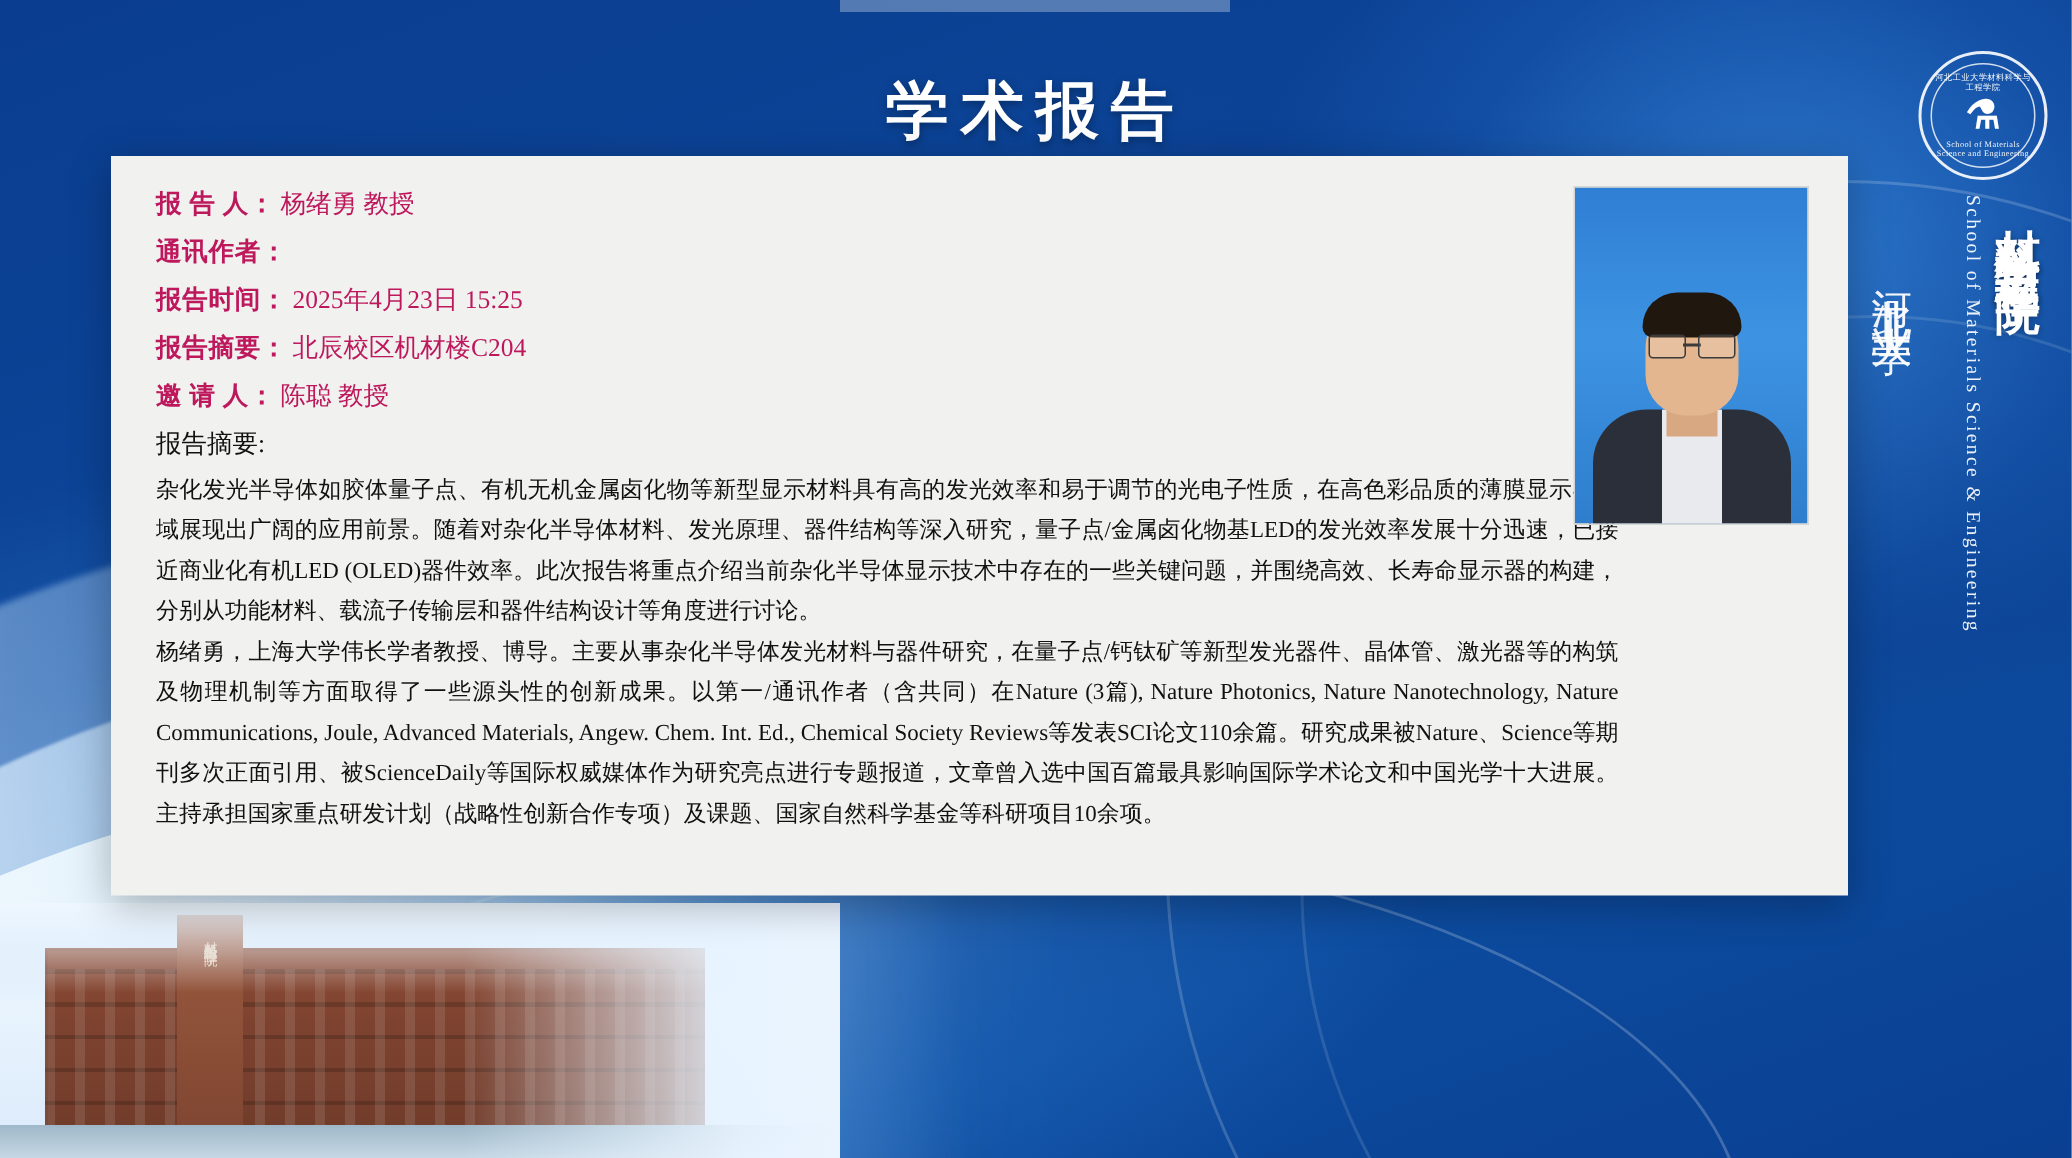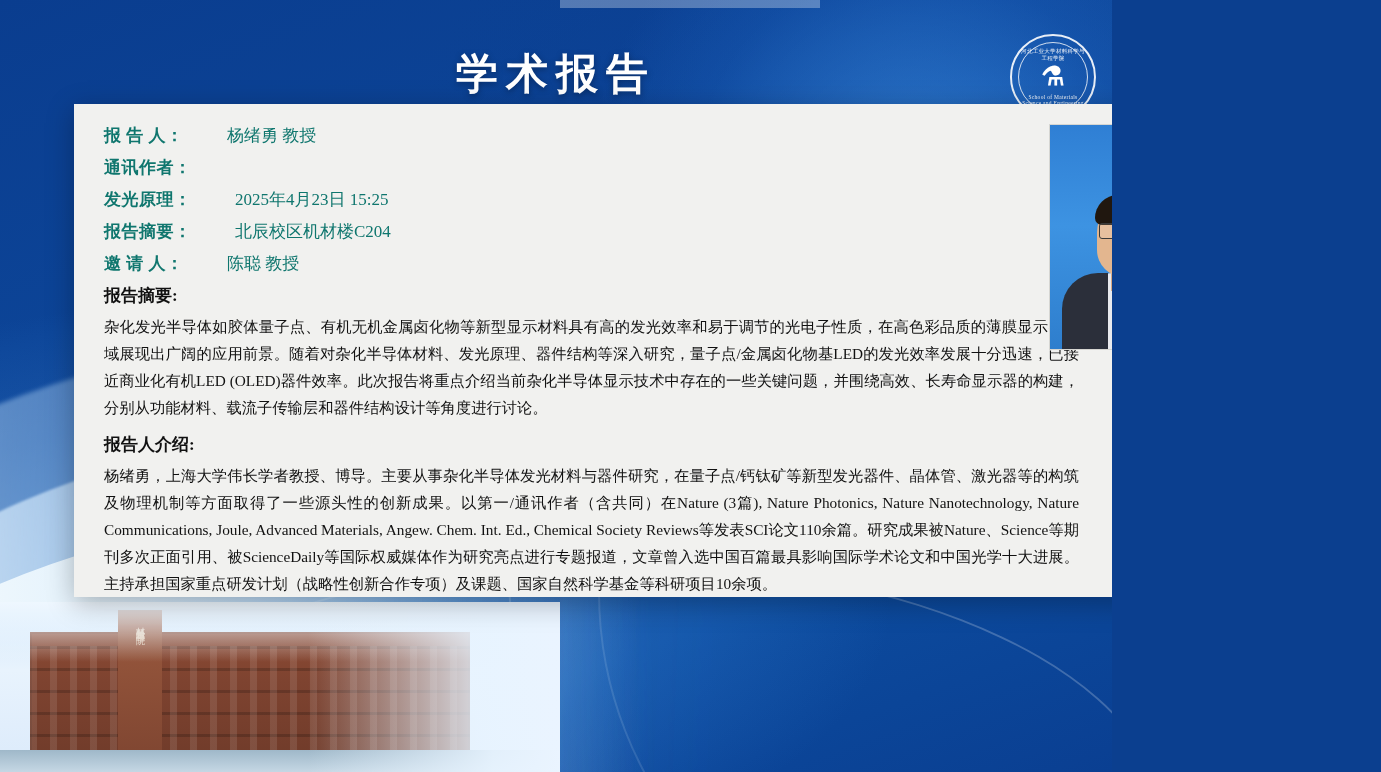--- a/index.html
+++ b/index.html
@@ -8,21 +8,21 @@
   }
   body {
     width: 1381px;
     height: 772px;
     overflow: hidden;
     font-family: "Liberation Serif", serif;
     background: #0b3f8f;
   }
   .poster {
     position: relative;
-    width: 1112px;
+    width: 1381px;
     height: 772px;
     background:
       radial-gradient(ellipse 900px 420px at 22% 78%, rgba(120,190,255,0.55) 0%, rgba(60,140,225,0.25) 45%, rgba(10,60,140,0) 72%),
       radial-gradient(ellipse 700px 500px at 88% 20%, rgba(30,110,205,0.65) 0%, rgba(12,62,145,0.3) 55%, rgba(8,45,120,0) 80%),
       linear-gradient(160deg, #0a3d8f 0%, #0c4497 30%, #0a3a86 55%, #0c4b9e 75%, #0a3f92 100%);
     overflow: hidden;
   }
   
   .band {
     position: absolute;
@@ -159,37 +159,36 @@
     position: relative;
     padding: 20px 26px 16px 30px;
     height: 100%;
     box-sizing: border-box;
   }
   .meta-row {
     display: flex;
     align-items: baseline;
     margin-bottom: 9px;
     font-size: 17px;
-    color: #0f766e;
+    color: #be185d;
   }
   .meta-label {
     font-weight: bold;
     white-space: nowrap;
     letter-spacing: 0.5px;
   }
   .meta-colon {
     font-weight: bold;
     margin-right: 4px;
   }
   .meta-value {
     font-weight: normal;
-    margin-left: 40px;
   }
   .sec-title {
-    font-weight: bold;
+    font-weight: normal;
     font-size: 17px;
     color: #111;
     margin: 12px 0 6px 0;
   }
   .sec-title.tight { margin-top: 4px; }
   .para {
     font-size: 15.3px;
     line-height: 27px;
     color: #111;
     text-align: justify;
@@ -409,39 +408,38 @@
         <span class="meta-colon">：</span>
         <span class="meta-value">杨绪勇 教授</span>
       </div>
 
       <div class="meta-row">
         <span class="meta-label">通讯作者</span>
         <span class="meta-colon">：</span>
       </div>
 
       <div class="meta-row">
-        <span class="meta-label">发光原理</span>
+        <span class="meta-label">报告时间</span>
         <span class="meta-colon">：</span>
         <span class="meta-value">2025年4月23日 15:25</span>
       </div>
 
       <div class="meta-row">
         <span class="meta-label">报告摘要</span>
         <span class="meta-colon">：</span>
         <span class="meta-value">北辰校区机材楼C204</span>
       </div>
 
       <div class="meta-row">
         <span class="meta-label">邀 请  人</span>
         <span class="meta-colon">：</span>
         <span class="meta-value">陈聪 教授</span>
       </div>
 
       <div class="sec-title tight">报告摘要:</div>
       <p class="para abstract">杂化发光半导体如胶体量子点、有机无机金属卤化物等新型显示材料具有高的发光效率和易于调节的光电子性质，在高色彩品质的薄膜显示器领域展现出广阔的应用前景。随着对杂化半导体材料、发光原理、器件结构等深入研究，量子点/金属卤化物基LED的发光效率发展十分迅速，已接近商业化有机LED (OLED)器件效率。此次报告将重点介绍当前杂化半导体显示技术中存在的一些关键问题，并围绕高效、长寿命显示器的构建，分别从功能材料、载流子传输层和器件结构设计等角度进行讨论。</p>
 
-      <div class="sec-title">报告人介绍:</div>
       <p class="para bio">杨绪勇，上海大学伟长学者教授、博导。主要从事杂化半导体发光材料与器件研究，在量子点/钙钛矿等新型发光器件、晶体管、激光器等的构筑及物理机制等方面取得了一些源头性的创新成果。以第一/通讯作者（含共同）在Nature (3篇), Nature Photonics, Nature Nanotechnology, Nature Communications, Joule, Advanced Materials, Angew. Chem. Int. Ed., Chemical Society Reviews等发表SCI论文110余篇。研究成果被Nature、Science等期刊多次正面引用、被ScienceDaily等国际权威媒体作为研究亮点进行专题报道，文章曾入选中国百篇最具影响国际学术论文和中国光学十大进展。主持承担国家重点研发计划（战略性创新合作专项）及课题、国家自然科学基金等科研项目10余项。</p>
 
     </div>
   </div>
 
 </div>
 
 </body></html>

